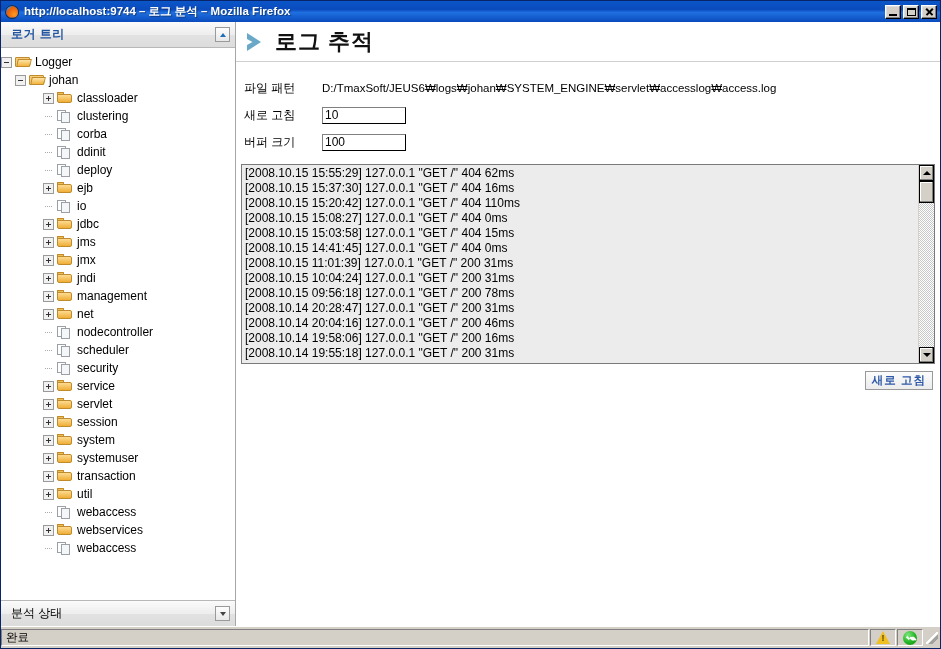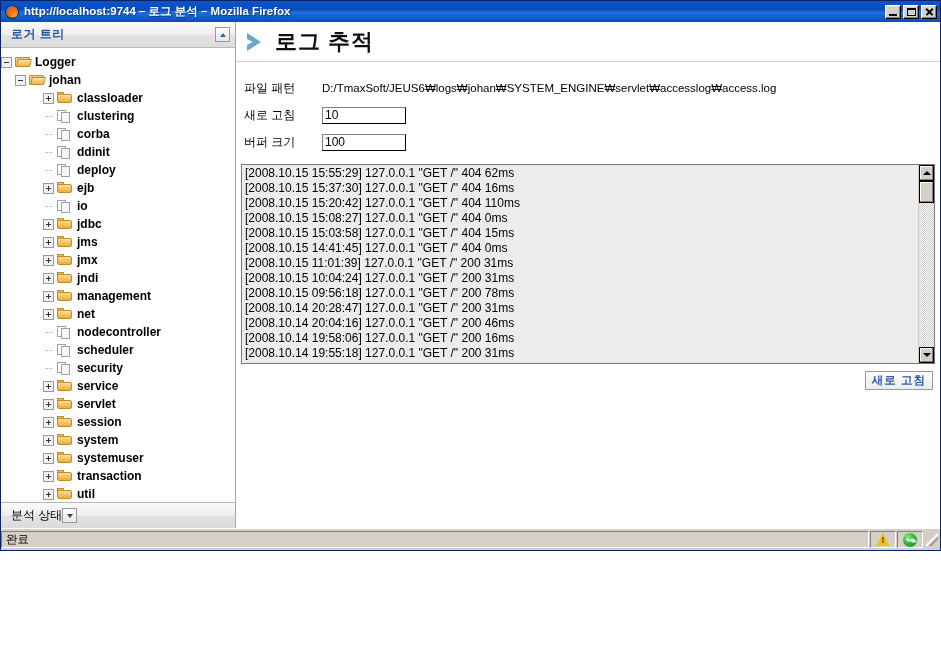--- a/index.html
+++ b/index.html
@@ -8,21 +8,21 @@
   }
   body {
     width: 941px; height: 649px;
     font-family: "Liberation Sans", "DejaVu Sans", sans-serif;
     font-size: 12px;
     color: #000;
     overflow: hidden;
   }
   .window {
     position: absolute; left: 0; top: 0;
-    width: 941px; height: 551px;
+    width: 941px; height: 649px;
     box-sizing: border-box;
     border: 1px solid #0a246a;
     background: #d4d0c8;
     display: flex; flex-direction: column;
   }
 
   
   .titlebar {
     height: 21px; flex: 0 0 21px;
     background: linear-gradient(to bottom, #0a56c8 0%, #0a4bbd 40%, #1f6fe0 55%, #0a4bbd 100%);
@@ -162,30 +162,31 @@
   }
   
   .ico.doc::before {
     content:""; position:absolute; left:0px; top:1px; width:9px; height:11px;
     background:#fff; border:1px solid #9aa0a6; box-sizing:border-box;
   }
   .ico.doc::after {
     content:""; position:absolute; left:4px; top:3px; width:9px; height:11px;
     background:#f4f6f8; border:1px solid #9aa0a6; box-sizing:border-box;
   }
-  .tree-label { color:#000;font-weight:bold; }
+  .tree-label { color:#000; }
 
   
   .left-bottom {
     height: 26px; flex: 0 0 26px;
     background: linear-gradient(to bottom, #fbfbfb 0%, #ededed 52%, #e2e2e2 53%, #dcdcdc 100%);
     border-top: 1px solid #b8b8b8;
     display: flex; align-items: center;
     padding: 0 5px 0 10px;
     box-sizing: border-box;
+    justify-content: space-between;
   }
 
   
   .right-col { flex: 1 1 auto; display: flex; flex-direction: column; background:#fff; min-width:0; }
   .content-head {
     height: 40px; flex: 0 0 40px;
     display: flex; align-items: center;
     padding-left: 8px;
     border-bottom: 1px solid #cfcfcf;
     box-sizing: border-box;

